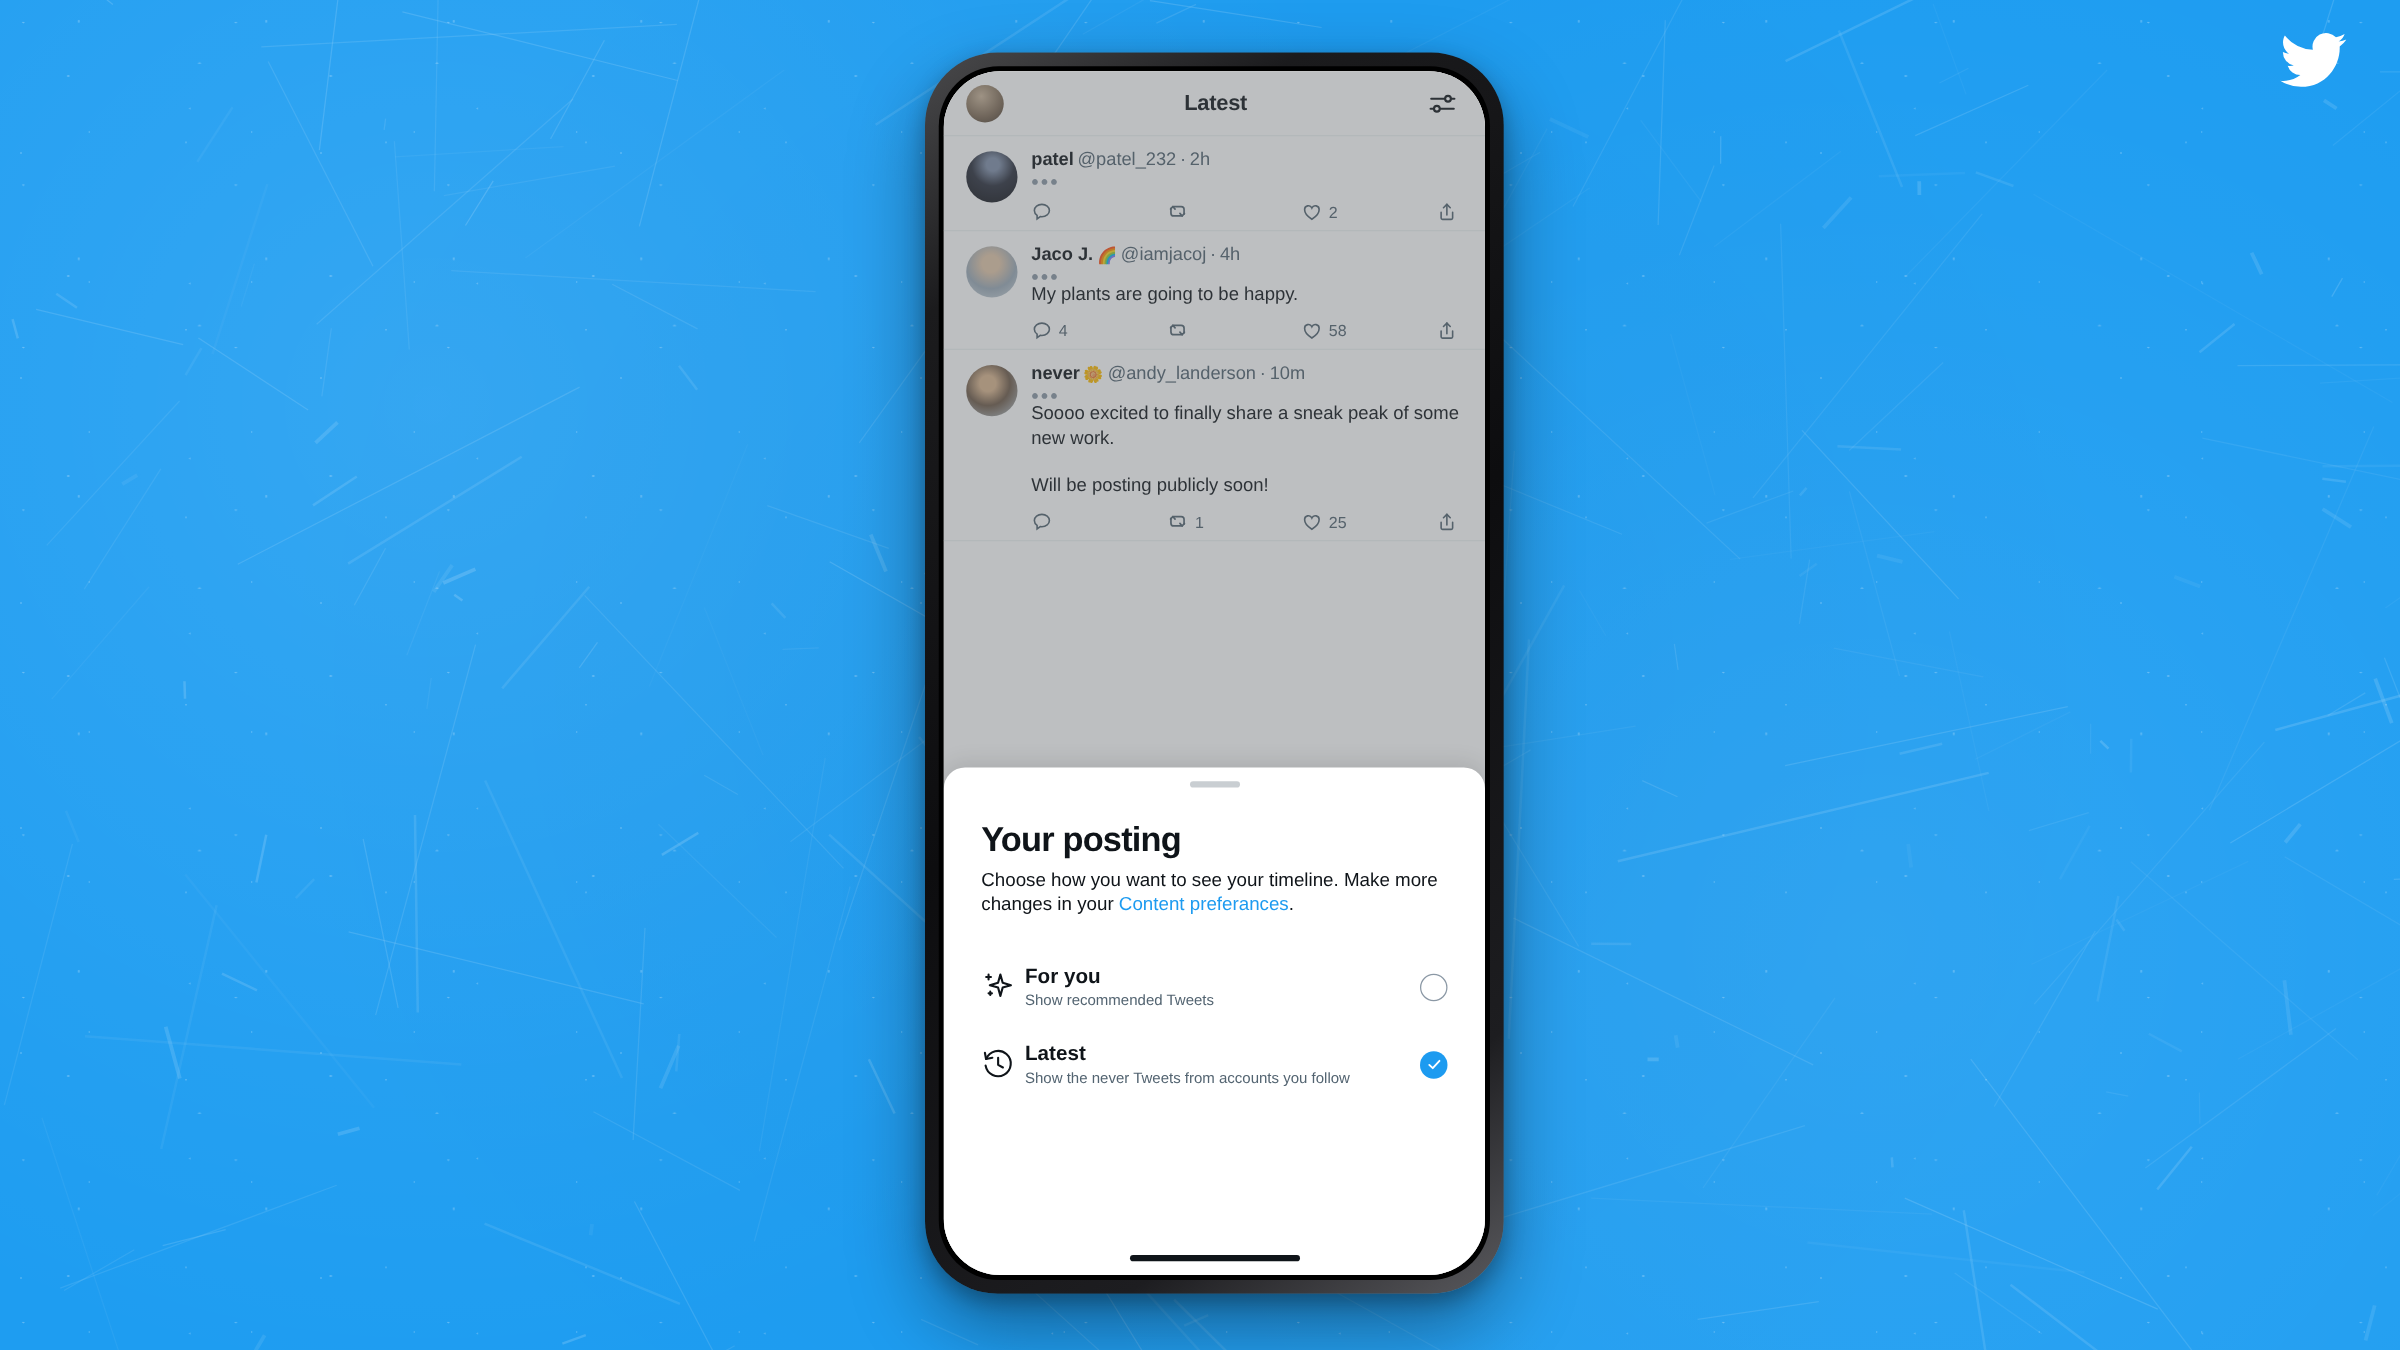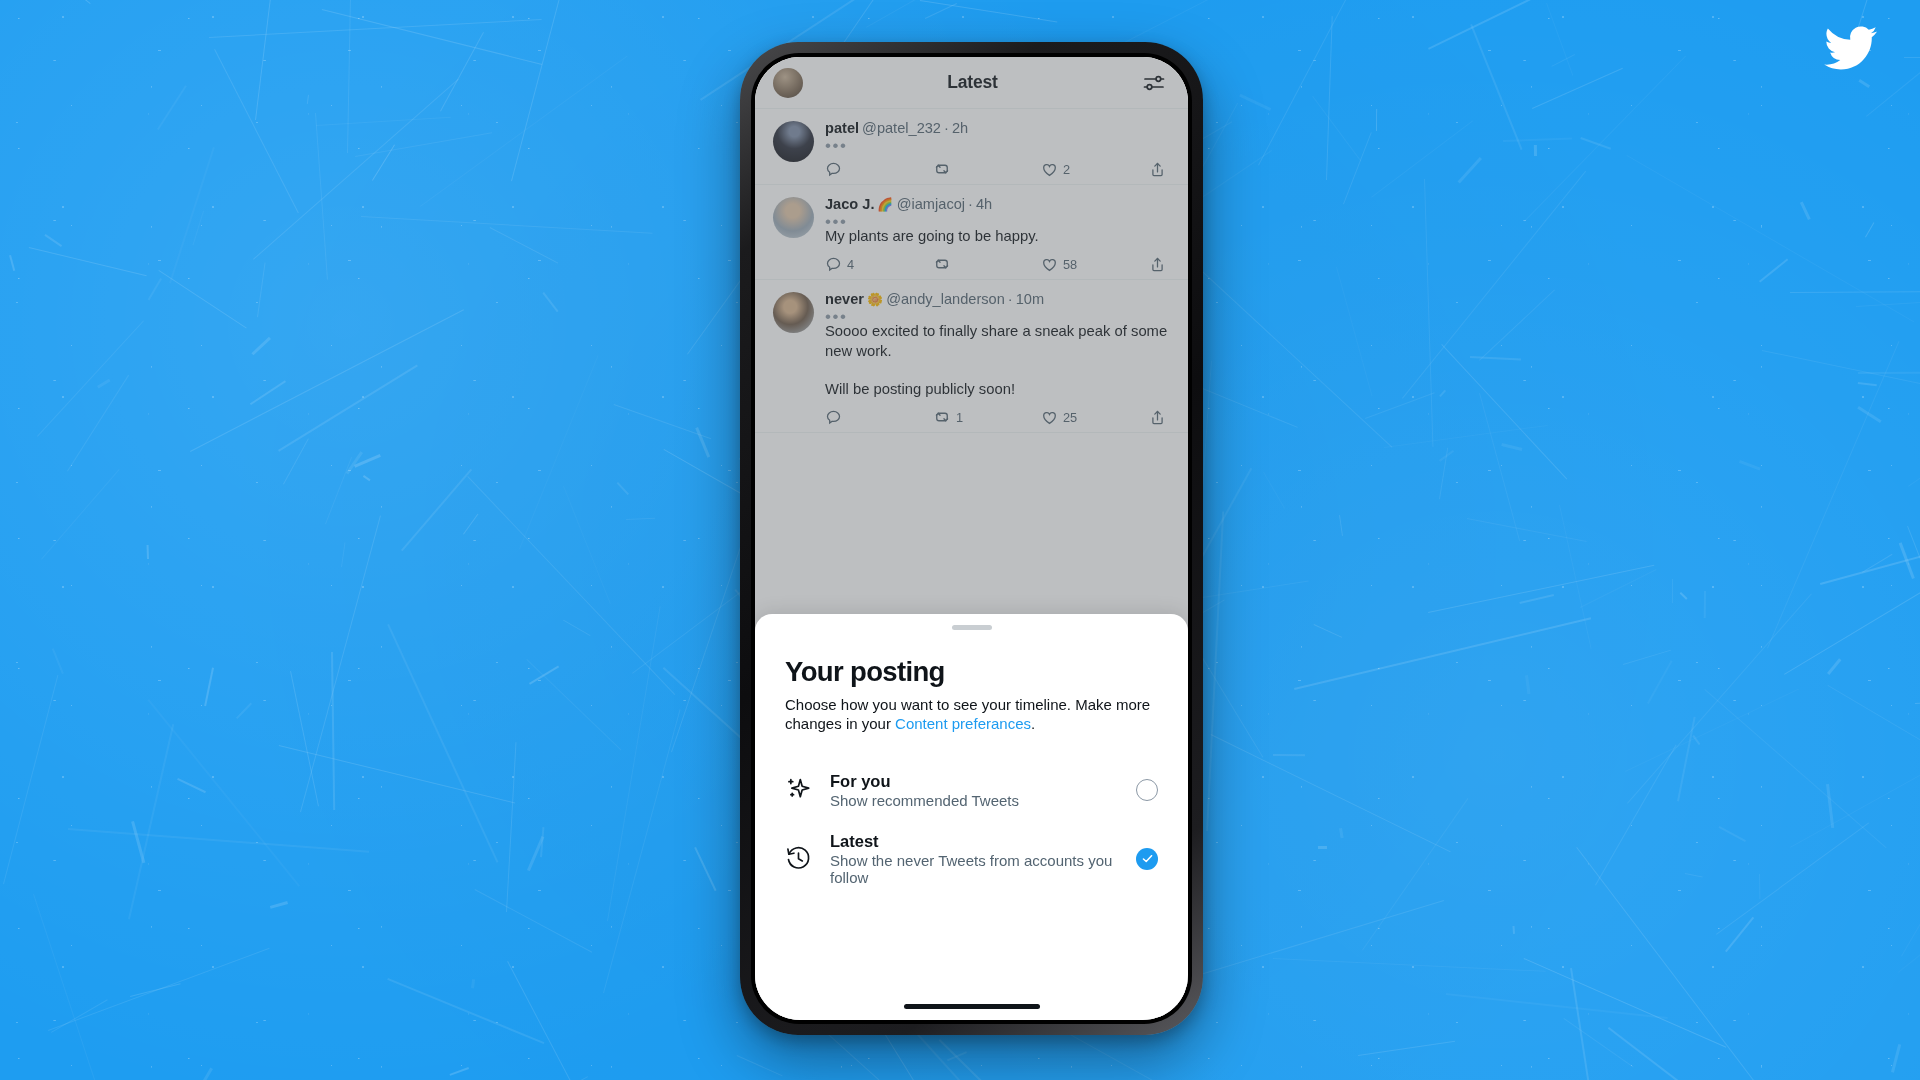--- a/index.html
+++ b/index.html
@@ -183,28 +183,28 @@
     color: #0f1419; line-height: 1.1;
   }
   #sheet .sheet-sub {
     margin-top: 9px;
     font-size: 15px; line-height: 18.8px; color: #0f1419;
   }
   #sheet .sheet-sub a { color: #1d9bf0; text-decoration: none; }
 
   #options { margin-top: 25px; }
   .option {
-    display: flex; align-items: center; gap: 18px;
+    display: flex; align-items: center; gap: 8px;
     padding: 10px 30px 10px 30px;
     min-height: 62px;
   }
   .option .opt-icon { width: 27px; height: 27px; flex: none; }
   .option .opt-text { flex: 1; min-width: 0; }
   .option .opt-title { font-size: 16.5px; font-weight: 700; color: #0f1419; line-height: 20px; }
-  .option .opt-desc { font-size: 15px; color: #536471; line-height: 17.5px; margin-top: 1px; }
+  .option .opt-desc { font-size: 12px; color: #536471; line-height: 17.5px; margin-top: 1px; }
   .radio-empty {
     width: 22px; height: 22px; border-radius: 50%;
     border: 1.6px solid #8b98a5; flex: none;
   }
   .radio-checked {
     width: 22px; height: 22px; border-radius: 50%;
     background: #1d9bf0; flex: none;
     display: flex; align-items: center; justify-content: center;
   }
 

